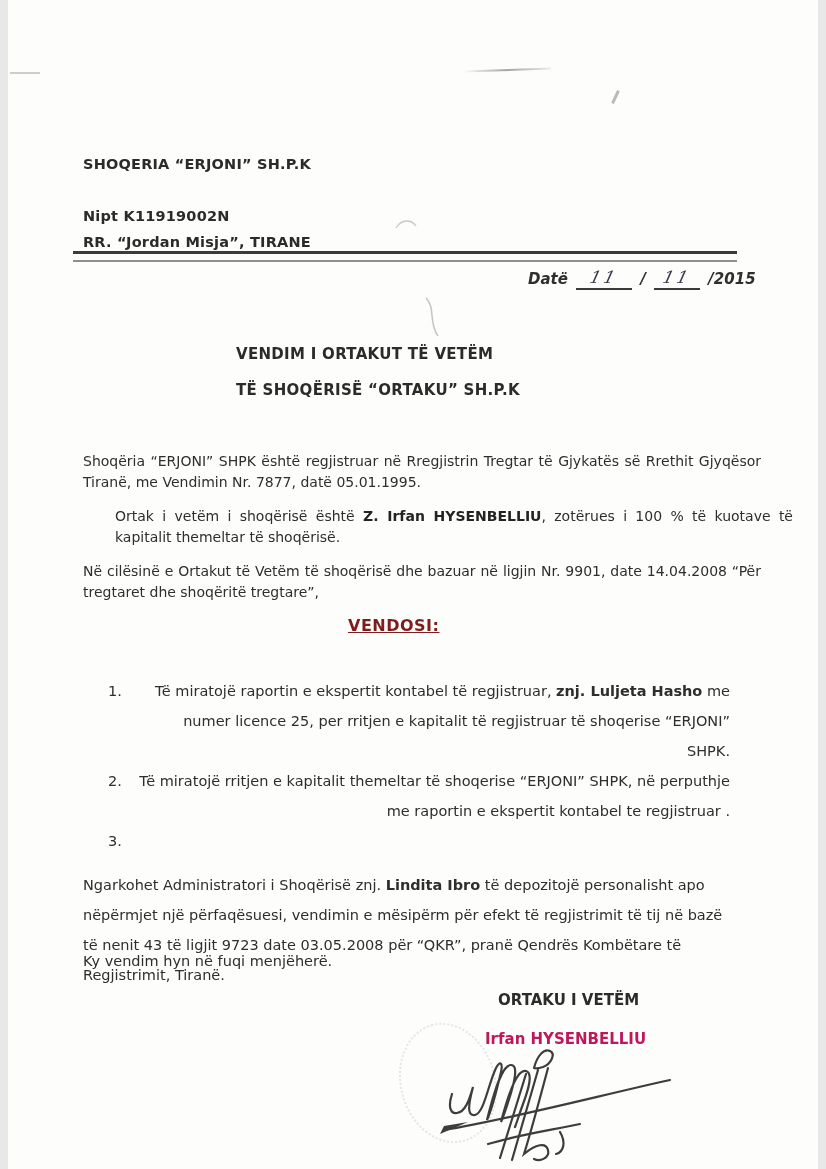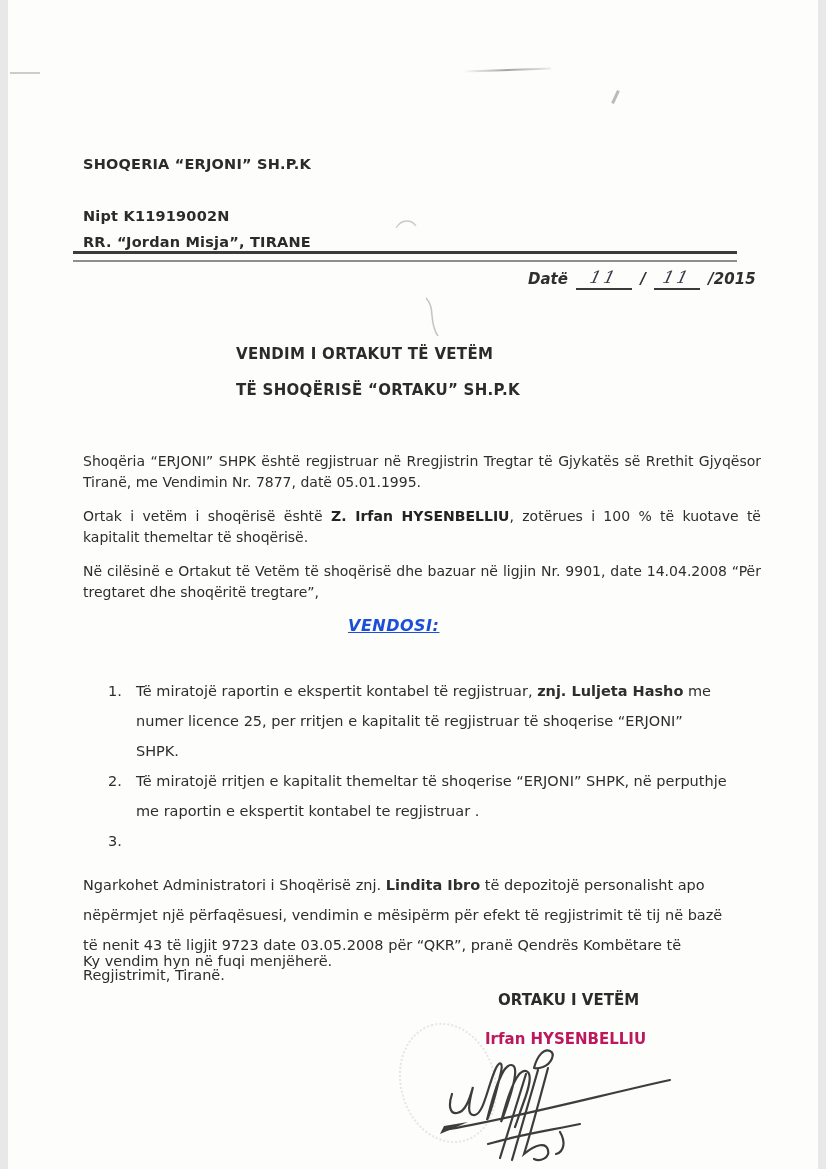--- a/index.html
+++ b/index.html
@@ -39,33 +39,33 @@
     font-size:17px;color:#3a3a4a;
     transform:skewX(-14deg) translateY(-1px);
     letter-spacing:3px;
   }
   
   .title1{top:345px;left:228px;font-size:15px;font-weight:bold;color:#2b2b2b;letter-spacing:.3px;}
   .title2{top:381px;left:228px;font-size:15px;font-weight:bold;color:#2b2b2b;letter-spacing:.3px;}
   
   .para{left:75px;width:678px;font-size:14px;line-height:21px;text-align:justify;color:#2e2e2e;}
   .p1{top:451px;}
-  .p2{top:506px;}
+  .p2{top:506px;margin-left:32px;}
   .p3{top:561px;}
   .para b{color:#232323;}
   .vendosi{
     top:616px;left:340px;
-    font-size:16px;font-weight:bold;font-style:italic;
-    text-decoration:underline;color:#1d4ed8;letter-spacing:.5px;
+    font-size:16px;font-weight:bold;
+    text-decoration:underline;color:#7f1d1d;letter-spacing:.5px;
   }
   
   .olist{top:676px;left:100px;width:622px;font-size:14.5px;color:#2e2e2e;}
   .oitem{display:flex;line-height:30px;}
   .oitem .num{flex:0 0 28px;}
-  .oitem .itxt{flex:1;}
+  .oitem .itxt{flex:1;text-align:right;}
   
   .charge{top:829px;left:75px;width:650px;font-size:14.5px;line-height:30px;text-align:left;margin-top:41px;}
   .effect{top:953px;left:75px;font-size:14.5px;}
   
   .sig-title{top:991px;left:490px;font-size:15px;font-weight:bold;color:#2b2b2b;}
   .sig-name{top:1030px;left:477px;font-size:15px;font-weight:bold;color:#be185d;}
   .sig-svg{top:1040px;left:428px;}
   .stamp{
     top:1022px;left:392px;width:92px;height:118px;
     border:2px dotted rgba(110,110,120,.30);

